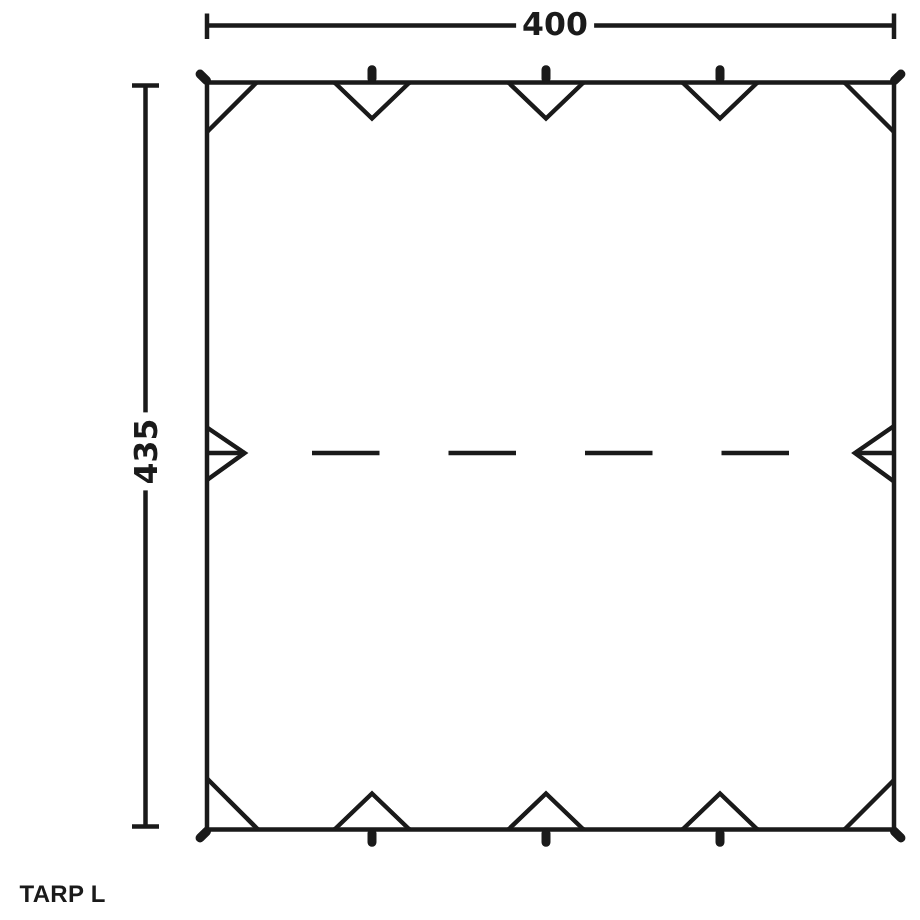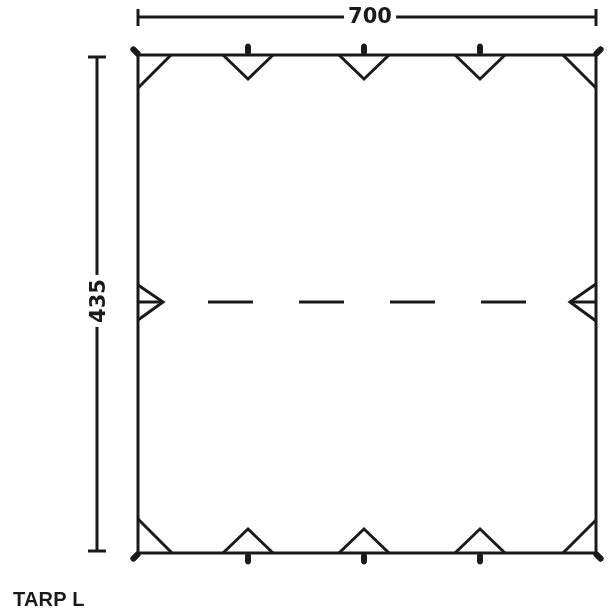--- a/index.html
+++ b/index.html
@@ -18,21 +18,21 @@
     #width-label { left: 370px; top: 6px; transform: translateX(-50%); }
     #height-label {
       left: 98px; top: 301px;
       transform: translate(-50%, -50%) rotate(-90deg);
     }
     #product-title {
       position: absolute;
       left: 13px; top: 588px;
       font-family: "Liberation Sans", sans-serif;
       font-weight: bold;
-      font-size: 20px;
+      font-size: 16px;
       color: #1a1a1a;
       letter-spacing: 0.2px;
     }
   </style>
 </head>
 <body>
 
 <svg id="diagram" viewBox="0 0 613 613" xmlns="http://www.w3.org/2000/svg">
   <g fill="none" stroke="#1a1a1a" stroke-width="3" stroke-linecap="butt">
 
@@ -92,15 +92,15 @@
     <rect x="361.5" y="553" width="5" height="11" rx="2.5"></rect>
     <rect x="477.5" y="553" width="5" height="11" rx="2.5"></rect>
 
     <rect x="133" y="46" width="5" height="11" rx="2.5" transform="rotate(-45 135.5 51.5)"></rect>
     <rect x="596" y="46" width="5" height="11" rx="2.5" transform="rotate(45 598.5 51.5)"></rect>
     <rect x="133" y="551" width="5" height="11" rx="2.5" transform="rotate(45 135.5 556.5)"></rect>
     <rect x="596" y="551" width="5" height="11" rx="2.5" transform="rotate(-45 598.5 556.5)"></rect>
   </g>
 </svg>
 
-<div id="width-label" class="dim-label">700</div>
+<div id="width-label" class="dim-label">400</div>
 <div id="height-label" class="dim-label">435</div>
 <div id="product-title">TARP L</div>
 
 </body></html>

